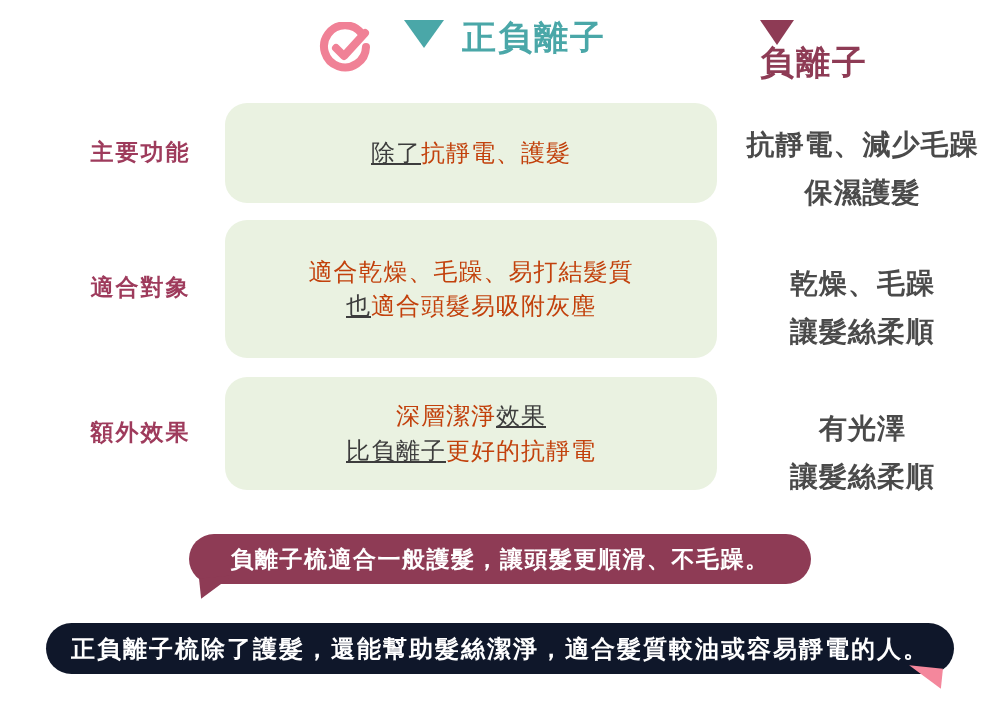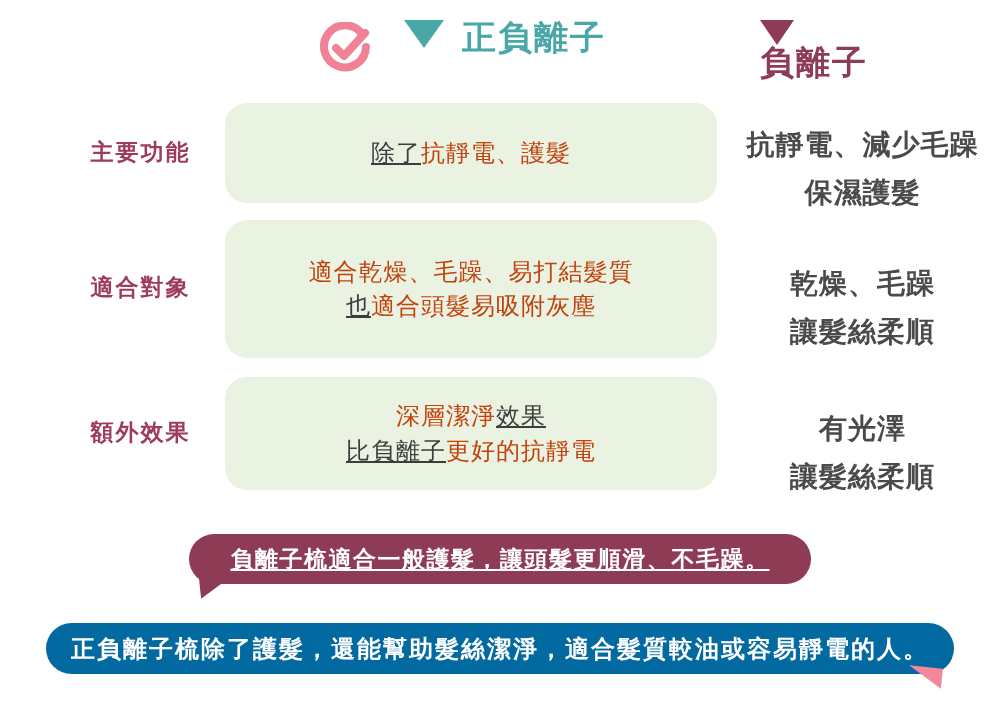--- a/index.html
+++ b/index.html
@@ -163,39 +163,38 @@
     font-family: "Liberation Serif", "DejaVu Serif", serif;
     font-weight: bold;
   }
   #bubble-wine {
     left: 189px;
     top: 534px;
     width: 622px;
     height: 50px;
     background: #8e3b55;
     border-radius: 25px;
-    text-decoration: underline;
   }
   #bubble-wine .tail {
     position: absolute;
     left: 11px;
     bottom: -13px;
     width: 0;
     height: 0;
     border-left: 0 solid transparent;
     border-right: 34px solid transparent;
     border-top: 20px solid #8e3b55;
     transform: rotate(-6deg);
   }
   #bubble-pink {
     left: 46px;
     top: 623px;
     width: 908px;
     height: 51px;
-    background: #0369a1;
+    background: #0f172a;
     border-radius: 26px;
   }
   #bubble-pink .tail {
     position: absolute;
     right: 12px;
     bottom: -13px;
     width: 0;
     height: 0;
     border-right: 0 solid transparent;
     border-left: 34px solid transparent;

